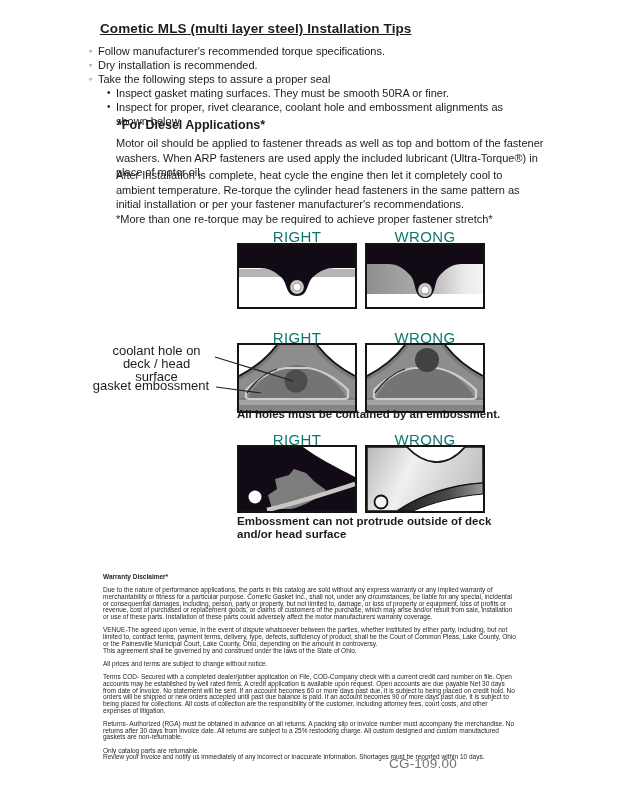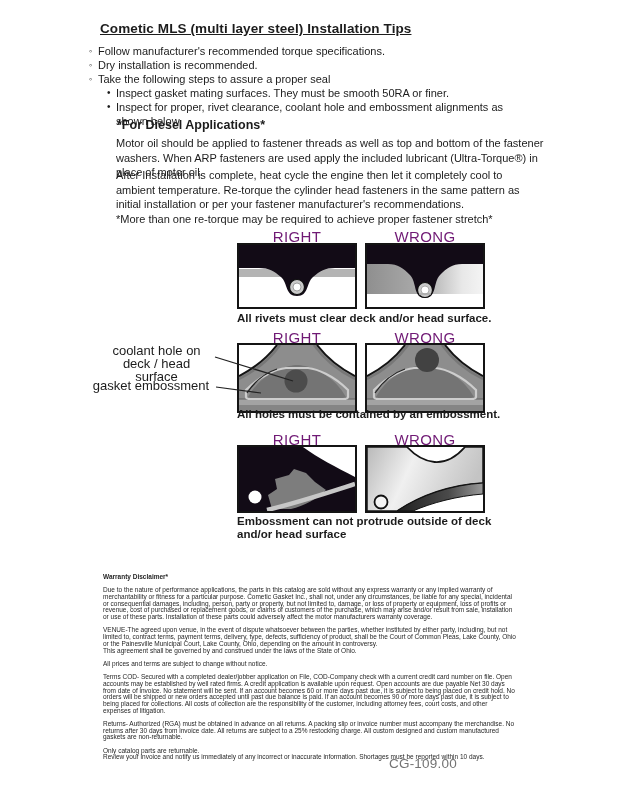--- a/index.html
+++ b/index.html
@@ -17,21 +17,21 @@
   .b-row { display:flex; }
   .b-row .marker { width:9px; flex:0 0 9px; font-size:9px; line-height:14px; }
   .b-row.sub { margin-left:18px; }
   .b-row.sub .marker { font-size:10px; }
   .diesel-heading { position:absolute; left:117px; top:118px; font-size:12.5px; font-weight:bold; }
   .body-para { position:absolute; left:116px; width:428px; font-size:11px; line-height:14.5px; }
   .p1 { top:136px; }
   .p2 { top:168px; }
   .p3 { top:212px; }
 
-  .dlabel { position:absolute; width:120px; text-align:center; font-size:15px; letter-spacing:.4px; color:#701a75; }
+  .dlabel { position:absolute; width:120px; text-align:center; font-size:15px; letter-spacing:.4px; color:#0f766e; }
   .dbox { position:absolute; width:120px; border:2px solid #141414; box-sizing:border-box; background:#fff; }
   .dbox svg { display:block; width:100%; height:100%; }
   .dcaption { position:absolute; left:237px; width:300px; font-size:11.5px; font-weight:bold; line-height:13px; }
 
   .side-label { position:absolute; font-size:13px; line-height:13px; text-align:center; }
   .sl1 { left:100px; width:113px; top:344px; }
   .sl2 { left:88px;  width:126px; top:379px; }
 
   .overlay { position:absolute; left:0; top:0; width:618px; height:800px; pointer-events:none; }
 
@@ -111,21 +111,20 @@
       <rect x="0" y="0" width="116" height="62" class="f-white"></rect>
       <rect x="0" y="18" width="116" height="31" fill="url(#gw1)"></rect>
       <rect x="0" y="49" width="116" height="13" class="f-white"></rect>
       <path class="f-dblack" d="M0,0 H116 V19 H95 C85,19 80,23 73,30 C66,37 70,53 58,53 C46,53 50,37 43,30 C36,23 31,19 21,19 H0 Z"></path>
       <circle cx="58" cy="45" r="7.5" fill="#c9c9c9" stroke="#0e0e0e" stroke-width="1.2"></circle>
       <circle cx="58" cy="45" r="4" fill="#ffffff" stroke="#999999" stroke-width="0.8"></circle>
       <line x1="52" y1="49" x2="64" y2="49" stroke="#a8a8a8" stroke-width="1.4"></line>
     </svg>
   </div>
 
-  <div class="dcaption" style="top:312px;">All rivets must clear deck and/or head surface.</div>
 
   <div class="dlabel" style="left:237px; top:329px;">RIGHT</div>
   <div class="dlabel" style="left:365px; top:329px;">WRONG</div>
 
   <div class="side-label sl1">
     <span>coolant hole on</span><br>
     <span>deck / head surface</span>
   </div>
   <div class="side-label sl2">gasket embossment</div>
 

